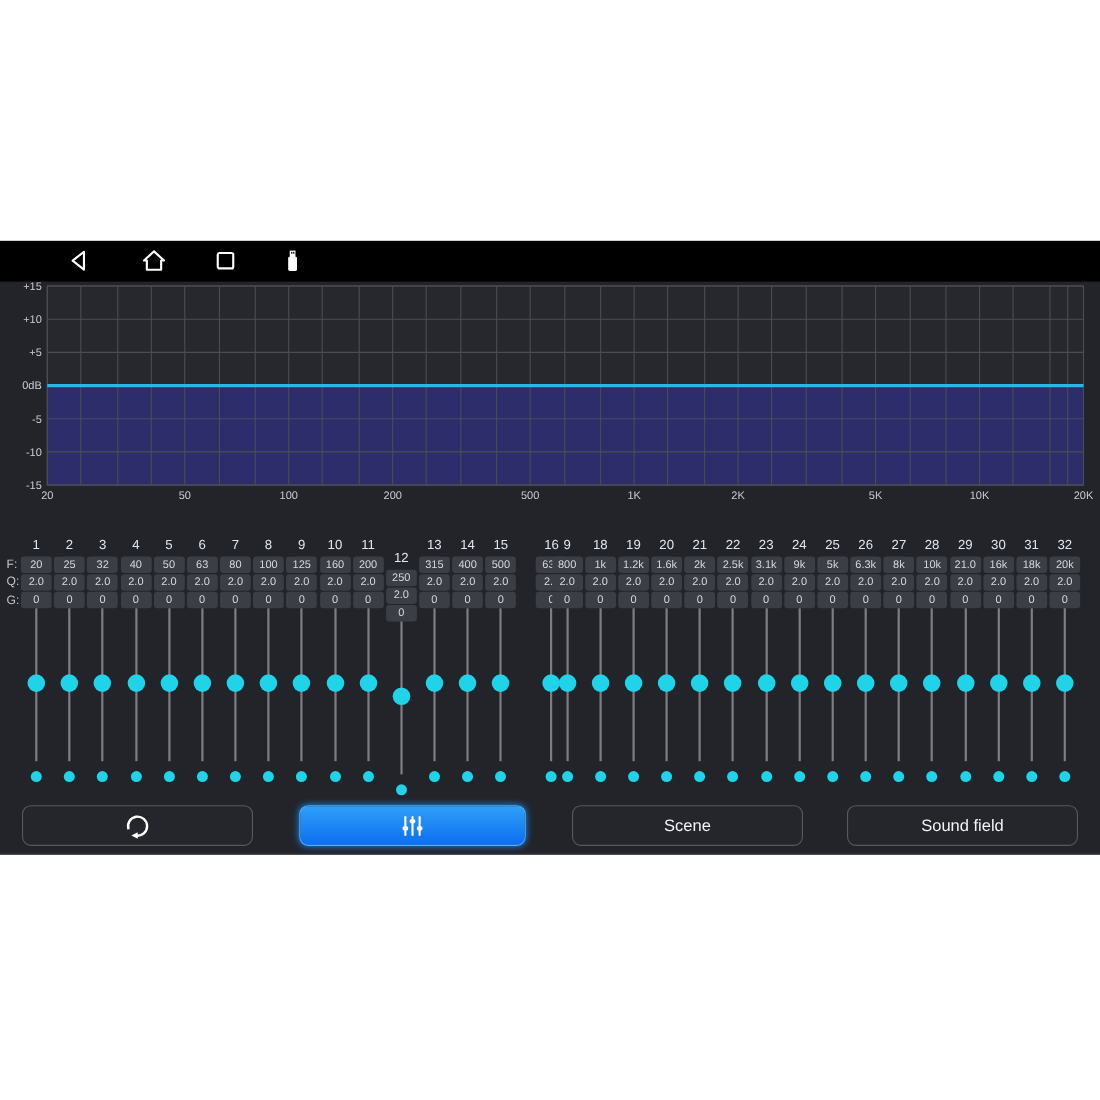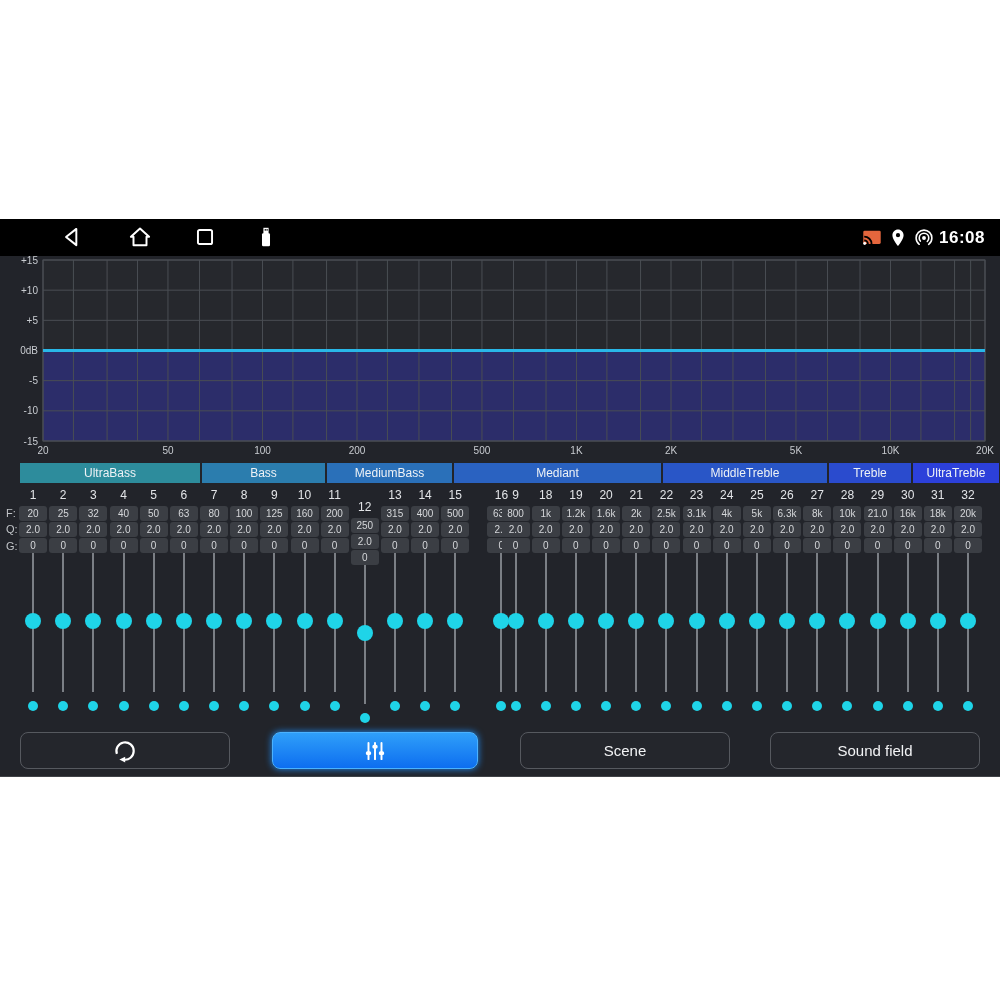--- a/index.html
+++ b/index.html
@@ -53,37 +53,20 @@
     </svg>
     <svg class="sb-icon" style="left:192px" viewBox="0 0 24 24">
       <rect x="5.5" y="5.5" width="13" height="13" rx="1.5" fill="none" stroke="#fff" stroke-width="1.8"></rect>
     </svg>
     <svg class="sb-icon" style="left:253px" viewBox="0 0 24 24">
       <rect x="9.6" y="3.5" width="4.8" height="6" fill="#fff"></rect>
       <rect x="10.8" y="4.6" width="1" height="1.6" fill="#000"></rect>
       <rect x="12.5" y="4.6" width="1" height="1.6" fill="#000"></rect>
       <rect x="8.3" y="8.6" width="7.4" height="12" rx="1.2" fill="#fff"></rect>
     </svg>
-    <div class="sb-right">
-      <svg width="22" height="22" viewBox="0 0 24 24">
-        <rect x="2.5" y="4" width="19" height="14.5" rx="1.5" fill="#e4663d"></rect>
-        <path d="M3.5 10.5 A8 8 0 0 1 11.5 18.5" fill="none" stroke="#000" stroke-width="2"></path>
-        <path d="M3.5 14.5 A4 4 0 0 1 7.5 18.5" fill="none" stroke="#000" stroke-width="2"></path>
-        <circle cx="4" cy="18" r="1.6" fill="#fff"></circle>
-      </svg>
-      <svg width="22" height="22" viewBox="0 0 24 24">
-        <path fill-rule="evenodd" fill="#fff" d="M12 2.8 C8.6 2.8 5.9 5.5 5.9 8.9 C5.9 13.4 12 20.6 12 20.6 S18.1 13.4 18.1 8.9 C18.1 5.5 15.4 2.8 12 2.8 Z M12 11.2 A2.3 2.3 0 1 1 12 6.6 A2.3 2.3 0 0 1 12 11.2 Z"></path>
-      </svg>
-      <svg width="22" height="22" viewBox="0 0 24 24">
-        <circle cx="12" cy="12" r="2.1" fill="#fff"></circle>
-        <circle cx="12" cy="12" r="5.2" fill="none" stroke="#fff" stroke-width="1.7" stroke-dasharray="24.5 8.2" stroke-dashoffset="-12.3" stroke-linecap="round"></circle>
-        <circle cx="12" cy="12" r="8.6" fill="none" stroke="#fff" stroke-width="1.7" stroke-dasharray="43 11" stroke-dashoffset="-19" stroke-linecap="round"></circle>
-      </svg>
-      <div class="sb-time">16:08</div>
-    </div>
   </div>
 
   <svg class="graph" viewBox="0 0 1000 200">
       <rect x="43" y="4" width="942" height="181" fill="#26282d"></rect>
       <rect x="43" y="96" width="942" height="89" fill="#2c2d6a"></rect>
       <g stroke="#4a4e54" stroke-width="1">
         <line x1="43" y1="4" x2="43" y2="185"></line>
         <line x1="73.42974408452972" y1="4" x2="73.42974408452972" y2="185"></line>
         <line x1="107.09367455396038" y1="4" x2="107.09367455396038" y2="185"></line>
         <line x1="137.5234186384901" y1="4" x2="137.5234186384901" y2="185"></line>
@@ -141,29 +124,20 @@
         <text x="357" y="198">200</text>
         <text x="481.95316272301983" y="198">500</text>
         <text x="576.4765813615098" y="198">1K</text>
         <text x="671" y="198">2K</text>
         <text x="795.9531627230198" y="198">5K</text>
         <text x="890.47658136151" y="198">10K</text>
         <text x="985" y="198">20K</text>
       </g>
     </svg>
 
-  <div class="bands">
-      <div class="band" style="left: 20px; width: 180px; background: rgb(45, 140, 156);">UltraBass</div>
-      <div class="band" style="left: 202px; width: 123px; background: rgb(43, 125, 174);">Bass</div>
-      <div class="band" style="left: 327px; width: 125px; background: rgb(42, 112, 185);">MediumBass</div>
-      <div class="band" style="left: 454px; width: 207px; background: rgb(42, 98, 193);">Mediant</div>
-      <div class="band" style="left: 663px; width: 164px; background: rgb(41, 86, 199);">MiddleTreble</div>
-      <div class="band" style="left: 829px; width: 82px; background: rgb(42, 75, 206);">Treble</div>
-      <div class="band" style="left: 913px; width: 86px; background: rgb(44, 64, 218);">UltraTreble</div>
-    </div>
 
   <div class="rowlabel" style="top:287px">F:</div>
   <div class="rowlabel" style="top:303px">Q:</div>
   <div class="rowlabel" style="top:320px">G:</div>
 
   <div class="channels">
       <div class="col" style="left: 18px;">
         <div class="ch-num">1</div>
         <div class="chip chip-f">20</div>
         <div class="chip chip-q">2.0</div>
@@ -365,21 +339,21 @@
         <div class="ch-num">23</div>
         <div class="chip chip-f">3.1k</div>
         <div class="chip chip-q">2.0</div>
         <div class="chip chip-g">0</div>
         <div class="track" style="background: rgb(123, 127, 133);"></div>
         <div class="thumb" style="background: rgb(31, 212, 232);"></div>
         <div class="tickdot" style="background: rgb(31, 212, 232);"></div>
       </div>
       <div class="col" style="left: 711.7px;">
         <div class="ch-num">24</div>
-        <div class="chip chip-f">4k</div>
+        <div class="chip chip-f">9k</div>
         <div class="chip chip-q">2.0</div>
         <div class="chip chip-g">0</div>
         <div class="track" style="background: rgb(123, 127, 133);"></div>
         <div class="thumb" style="background: rgb(31, 212, 232);"></div>
         <div class="tickdot" style="background: rgb(31, 212, 232);"></div>
       </div>
       <div class="col" style="left: 741.9px;">
         <div class="ch-num">25</div>
         <div class="chip chip-f">5k</div>
         <div class="chip chip-q">2.0</div>

